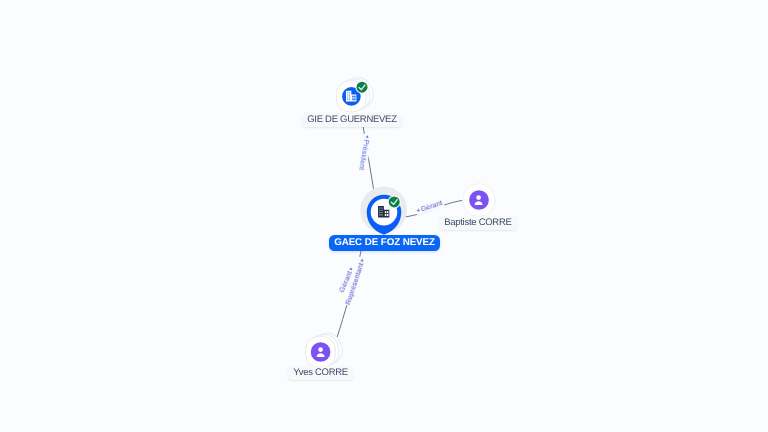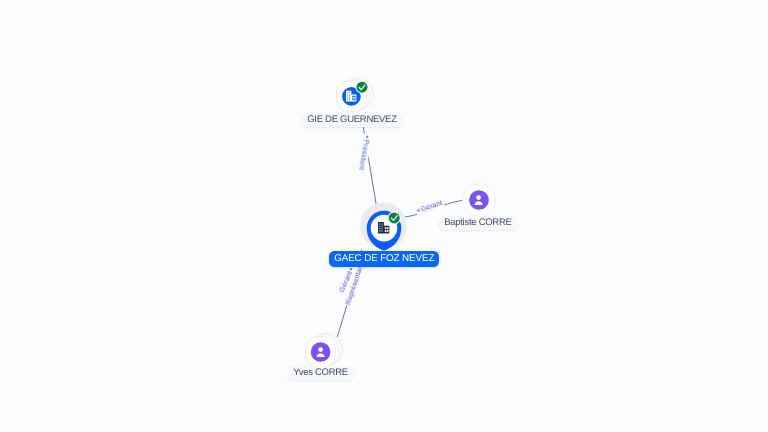--- a/index.html
+++ b/index.html
@@ -78,21 +78,21 @@
             <circle cx="5.3" cy="17.7" r="1"></circle>
             <circle cx="8.9" cy="17.7" r="1"></circle>
             <rect x="14" y="11" width="2.7" height="3.6"></rect>
             <rect x="17.8" y="11" width="2.7" height="3.6"></rect>
             <rect x="14" y="16.2" width="2.7" height="3.6"></rect>
             <rect x="17.8" y="16.2" width="2.7" height="3.6"></rect>
           </g>
         </svg>
         <div class="nlabel plain" style="pointer-events: auto; left: 302.27px; top: 112.713px;">GIE DE GUERNEVEZ</div>
       </div>
-      <div class="node" style="left: 0px; top: 16px; width: 768px; height: 351px; position: absolute; pointer-events: none;">
+      <div class="node" style="left: 0px; top: 0px; width: 768px; height: 351px; position: absolute; pointer-events: none; font-weight: bold;">
         <svg viewBox="0 0 768 432" width="768" height="432" style="position: absolute; left: 0px; top: 0px; overflow: visible;">
           <circle cx="383.6" cy="209.9" r="23.4" fill="#eaebee"></circle>
           <path d="M 384 234.8 C 372.8 230.7 366.7 222.5 366.7 212.1 A 17.3 17.3 0 1 1 401.3 212.1 C 401.3 222.5 395.2 230.7 384 234.8 Z" fill="#0a5ef5"></path>
           <circle cx="384" cy="212.1" r="13.3" fill="#fbfdff"></circle>
           <g>
             <circle cx="394.2" cy="201.9" r="6.6" fill="#ffffff" fill-opacity="0.9"></circle>
             <circle cx="394.2" cy="201.9" r="5.5" fill="#0f7f49"></circle>
             <path d="M 391.2828 202.186 L 393.57079999999996 204.3596 L 397.2316 199.612" fill="none" stroke="#dcf6e4" stroke-width="1.2925" stroke-linecap="round" stroke-linejoin="round"></path>
           </g>
         </svg>

